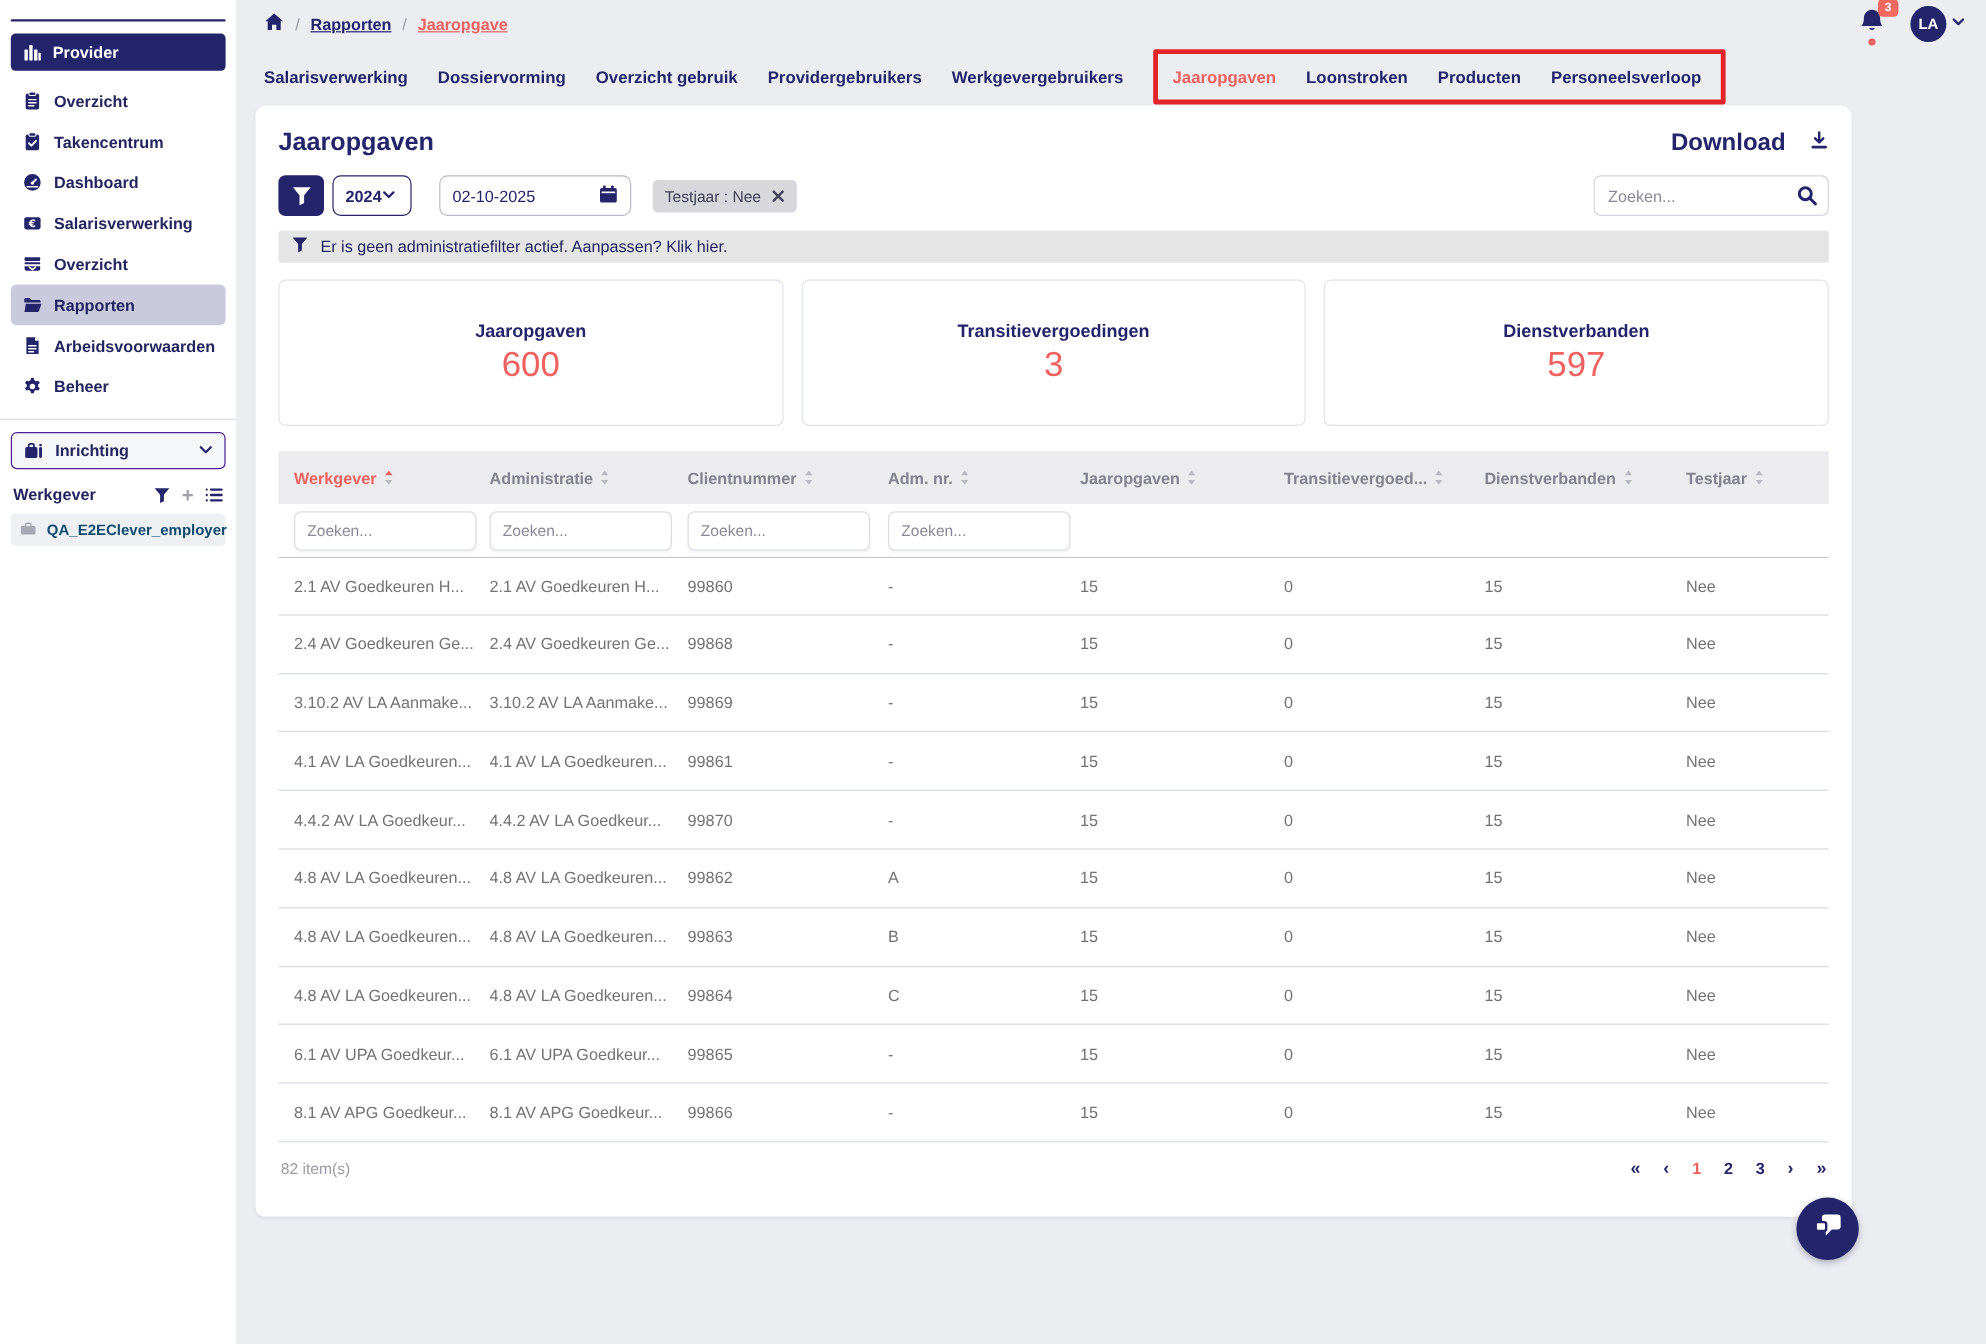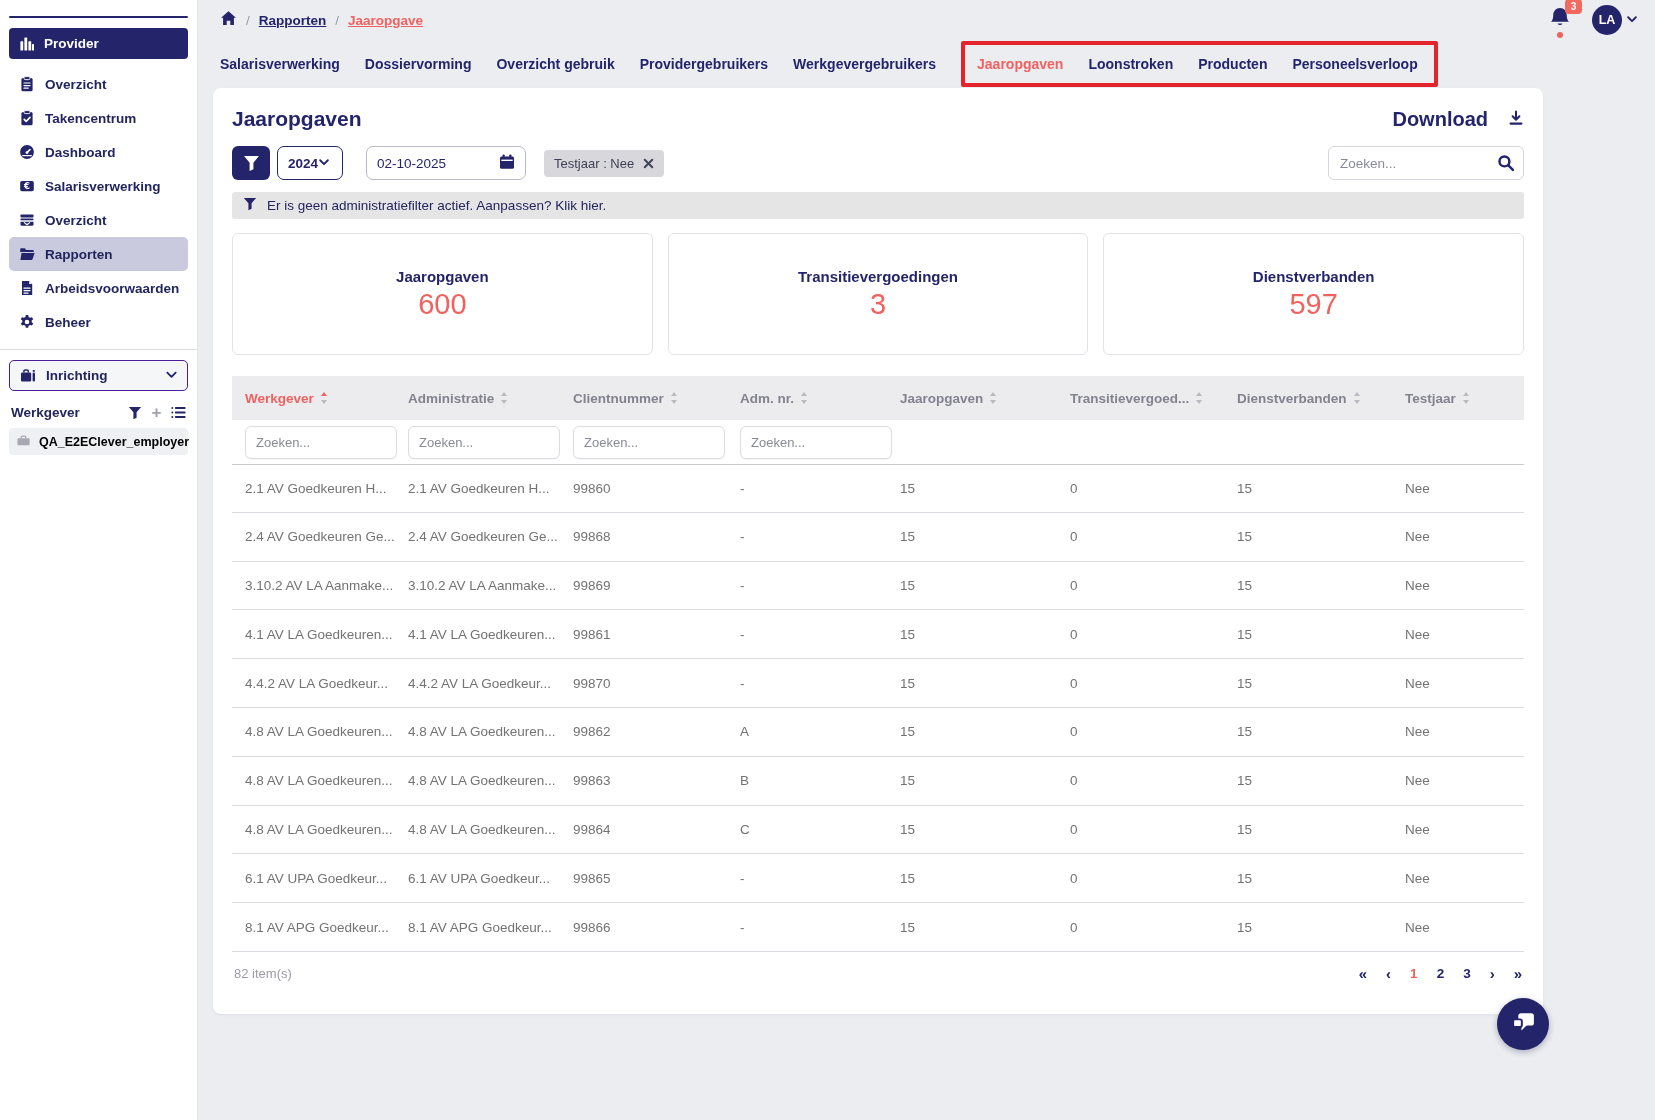--- a/index.html
+++ b/index.html
@@ -18,21 +18,21 @@
   .nav-item.active { background:#c9cade; }
   .nav-ico { width:17px; height:17px; display:inline-flex; align-items:center; justify-content:center; flex:0 0 auto; }
   .side-divider { border:none; border-top:1px solid #dcdde3; margin:10px -9px 10px -9px; }
   .inrichting-row { display:flex; align-items:center; gap:10px; height:31px; padding:0 9px; border:1px solid #4c1d95; background:#f5f6f8; border-radius:5px; font-size:13.5px; font-weight:bold; color:#23255e; cursor:pointer; }
   .inrichting-row .spacer { flex:1; }
   .wg-header { display:flex; align-items:center; margin:14px 2px 8px 2px; }
   .wg-title { font-size:13.5px; font-weight:bold; color:#23255e; flex:1; }
   .wg-icons { display:flex; align-items:center; gap:7px; }
   .wg-icons .ic { width:15px; height:15px; display:inline-flex; align-items:center; justify-content:center; cursor:pointer; }
   .plus-ic { color:#a0a0ab; font-size:17px; font-weight:bold; line-height:1; }
-  .employer-item { display:flex; align-items:center; gap:8px; height:27px; padding:0 7px; background:#eff0f4; border-radius:4px; font-size:12.5px; font-weight:bold; color:#000000; cursor:pointer; }
+  .employer-item { display:flex; align-items:center; gap:8px; height:27px; padding:0 7px; background:#eff0f4; border-radius:4px; font-size:12.5px; font-weight:bold; color:#0c4a6e; cursor:pointer; }
 
   
   .main { flex:1; position:relative; }
   .topbar { height:40px; display:flex; align-items:center; padding:0 17px 0 22px; }
   .breadcrumb { display:flex; align-items:center; gap:9px; font-size:13.5px; font-weight:bold; }
   .crumb-sep { color:#9a9aa5; font-weight:normal; }
   .crumb-link { color:#24246b; text-decoration:underline; cursor:pointer; }
   .crumb-link.current { color:#f0625f; }
   .topbar-right { margin-left:auto; display:flex; align-items:center; gap:18px; }
   .top-search { position:relative; width:272px; height:30px; background:#fff; border-radius:6px; box-shadow:0 1px 2px rgba(30,30,80,.08); }

